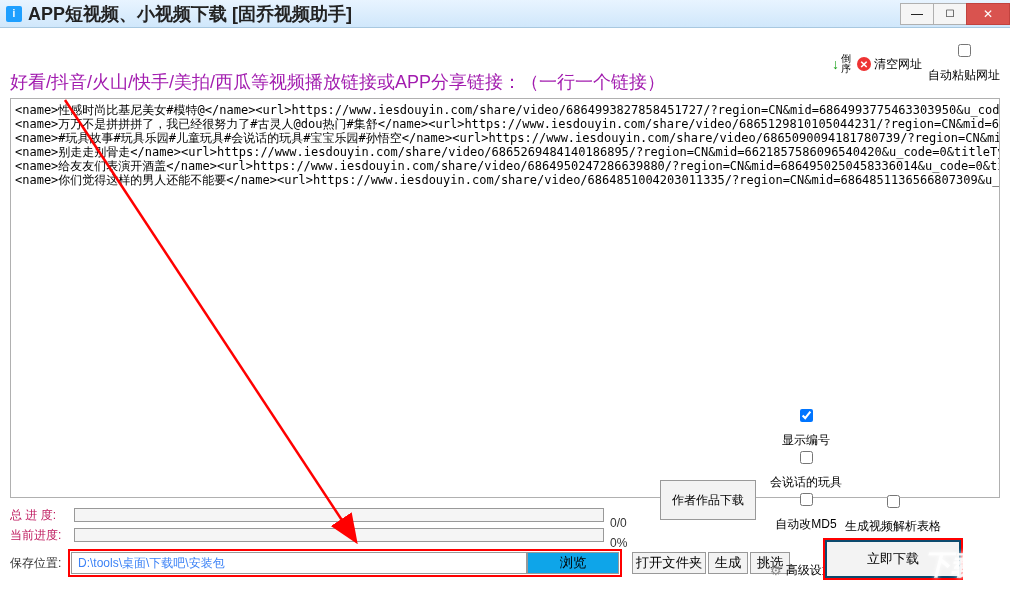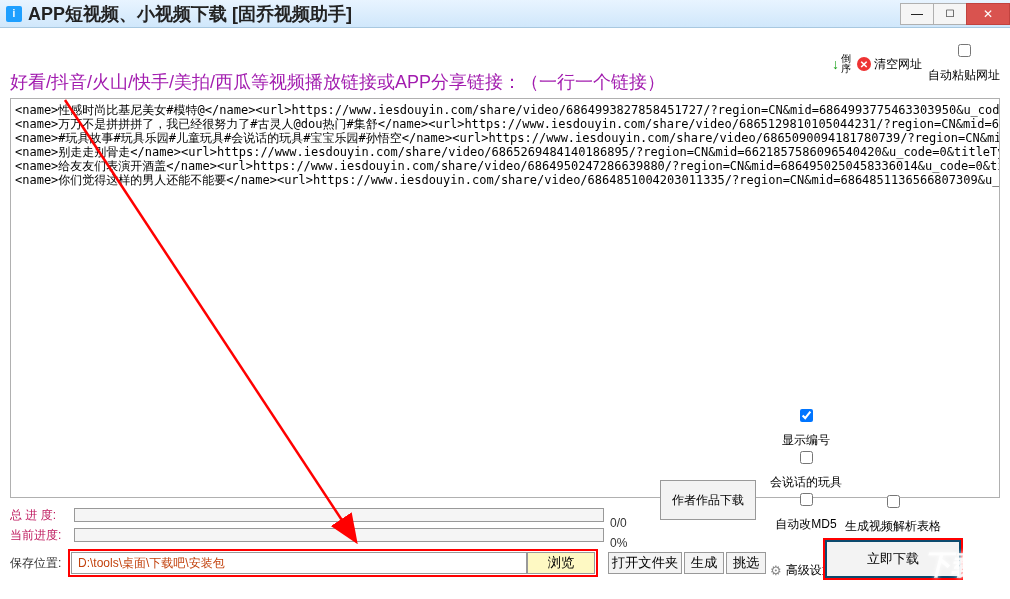--- a/index.html
+++ b/index.html
@@ -35,22 +35,22 @@
 .progress-row .plabel { width: 58px; color: #be185d; }
 .progress-row .pbar { flex: 0 0 530px; height: 14px; border: 1px solid #999; background: #f5f5f5; }
 .progress-row .ptext { width: 40px; color: #333; margin-top: 16px; }
 
 .right-col2 { position: absolute; left: 824px; bottom: 20px; display: flex; flex-direction: column; gap: 4px; align-items: stretch; width: 138px; }
 .dl-btn { height: 40px; border: 3px solid #0c4a6e; background: #f3f3f3; cursor: pointer; font-size: 13px; }
 .red-box { outline: 2px solid #f00; outline-offset: -1px; }
 
 .save-row { display: flex; align-items: center; gap: 2px; margin-top: 6px; }
 .save-row .slabel { width: 58px; color: #333; }
-.save-row .sinput { flex: 0 0 456px; height: 22px; border: 1px solid #999; padding: 0 6px; color: #c2410c; font-size: 12px; }
-.save-row .browse-btn { width: 68px; height: 22px; border: 1px solid #999; background: #fef9c3; cursor: pointer; }
+.save-row .sinput { flex: 0 0 456px; height: 22px; border: 1px solid #999; padding: 0 6px; color: #3b82f6; font-size: 12px; }
+.save-row .browse-btn { width: 92px; height: 22px; border: 1px solid #999; background: #0ea5e9; cursor: pointer; }
 .save-row .open-btn { width: 74px; height: 22px; border: 1px solid #999; background: #f3f3f3; cursor: pointer; margin-left: 10px; }
 .save-row .gen-btn, .save-row .pick-btn { width: 40px; height: 22px; border: 1px solid #999; background: #f3f3f3; cursor: pointer; }
 .save-red-wrap { outline: 2px solid #f00; padding: 1px; display: inline-flex; align-items: center; }
 
 .adv-row { position: absolute; left: 770px; bottom: 20px; display: flex; align-items: center; gap: 4px; }
 .gear { color: #888; font-size: 13px; }
 
 
 .arrow-svg { position: absolute; left: 55px; top: 90px; pointer-events: none; }
 

